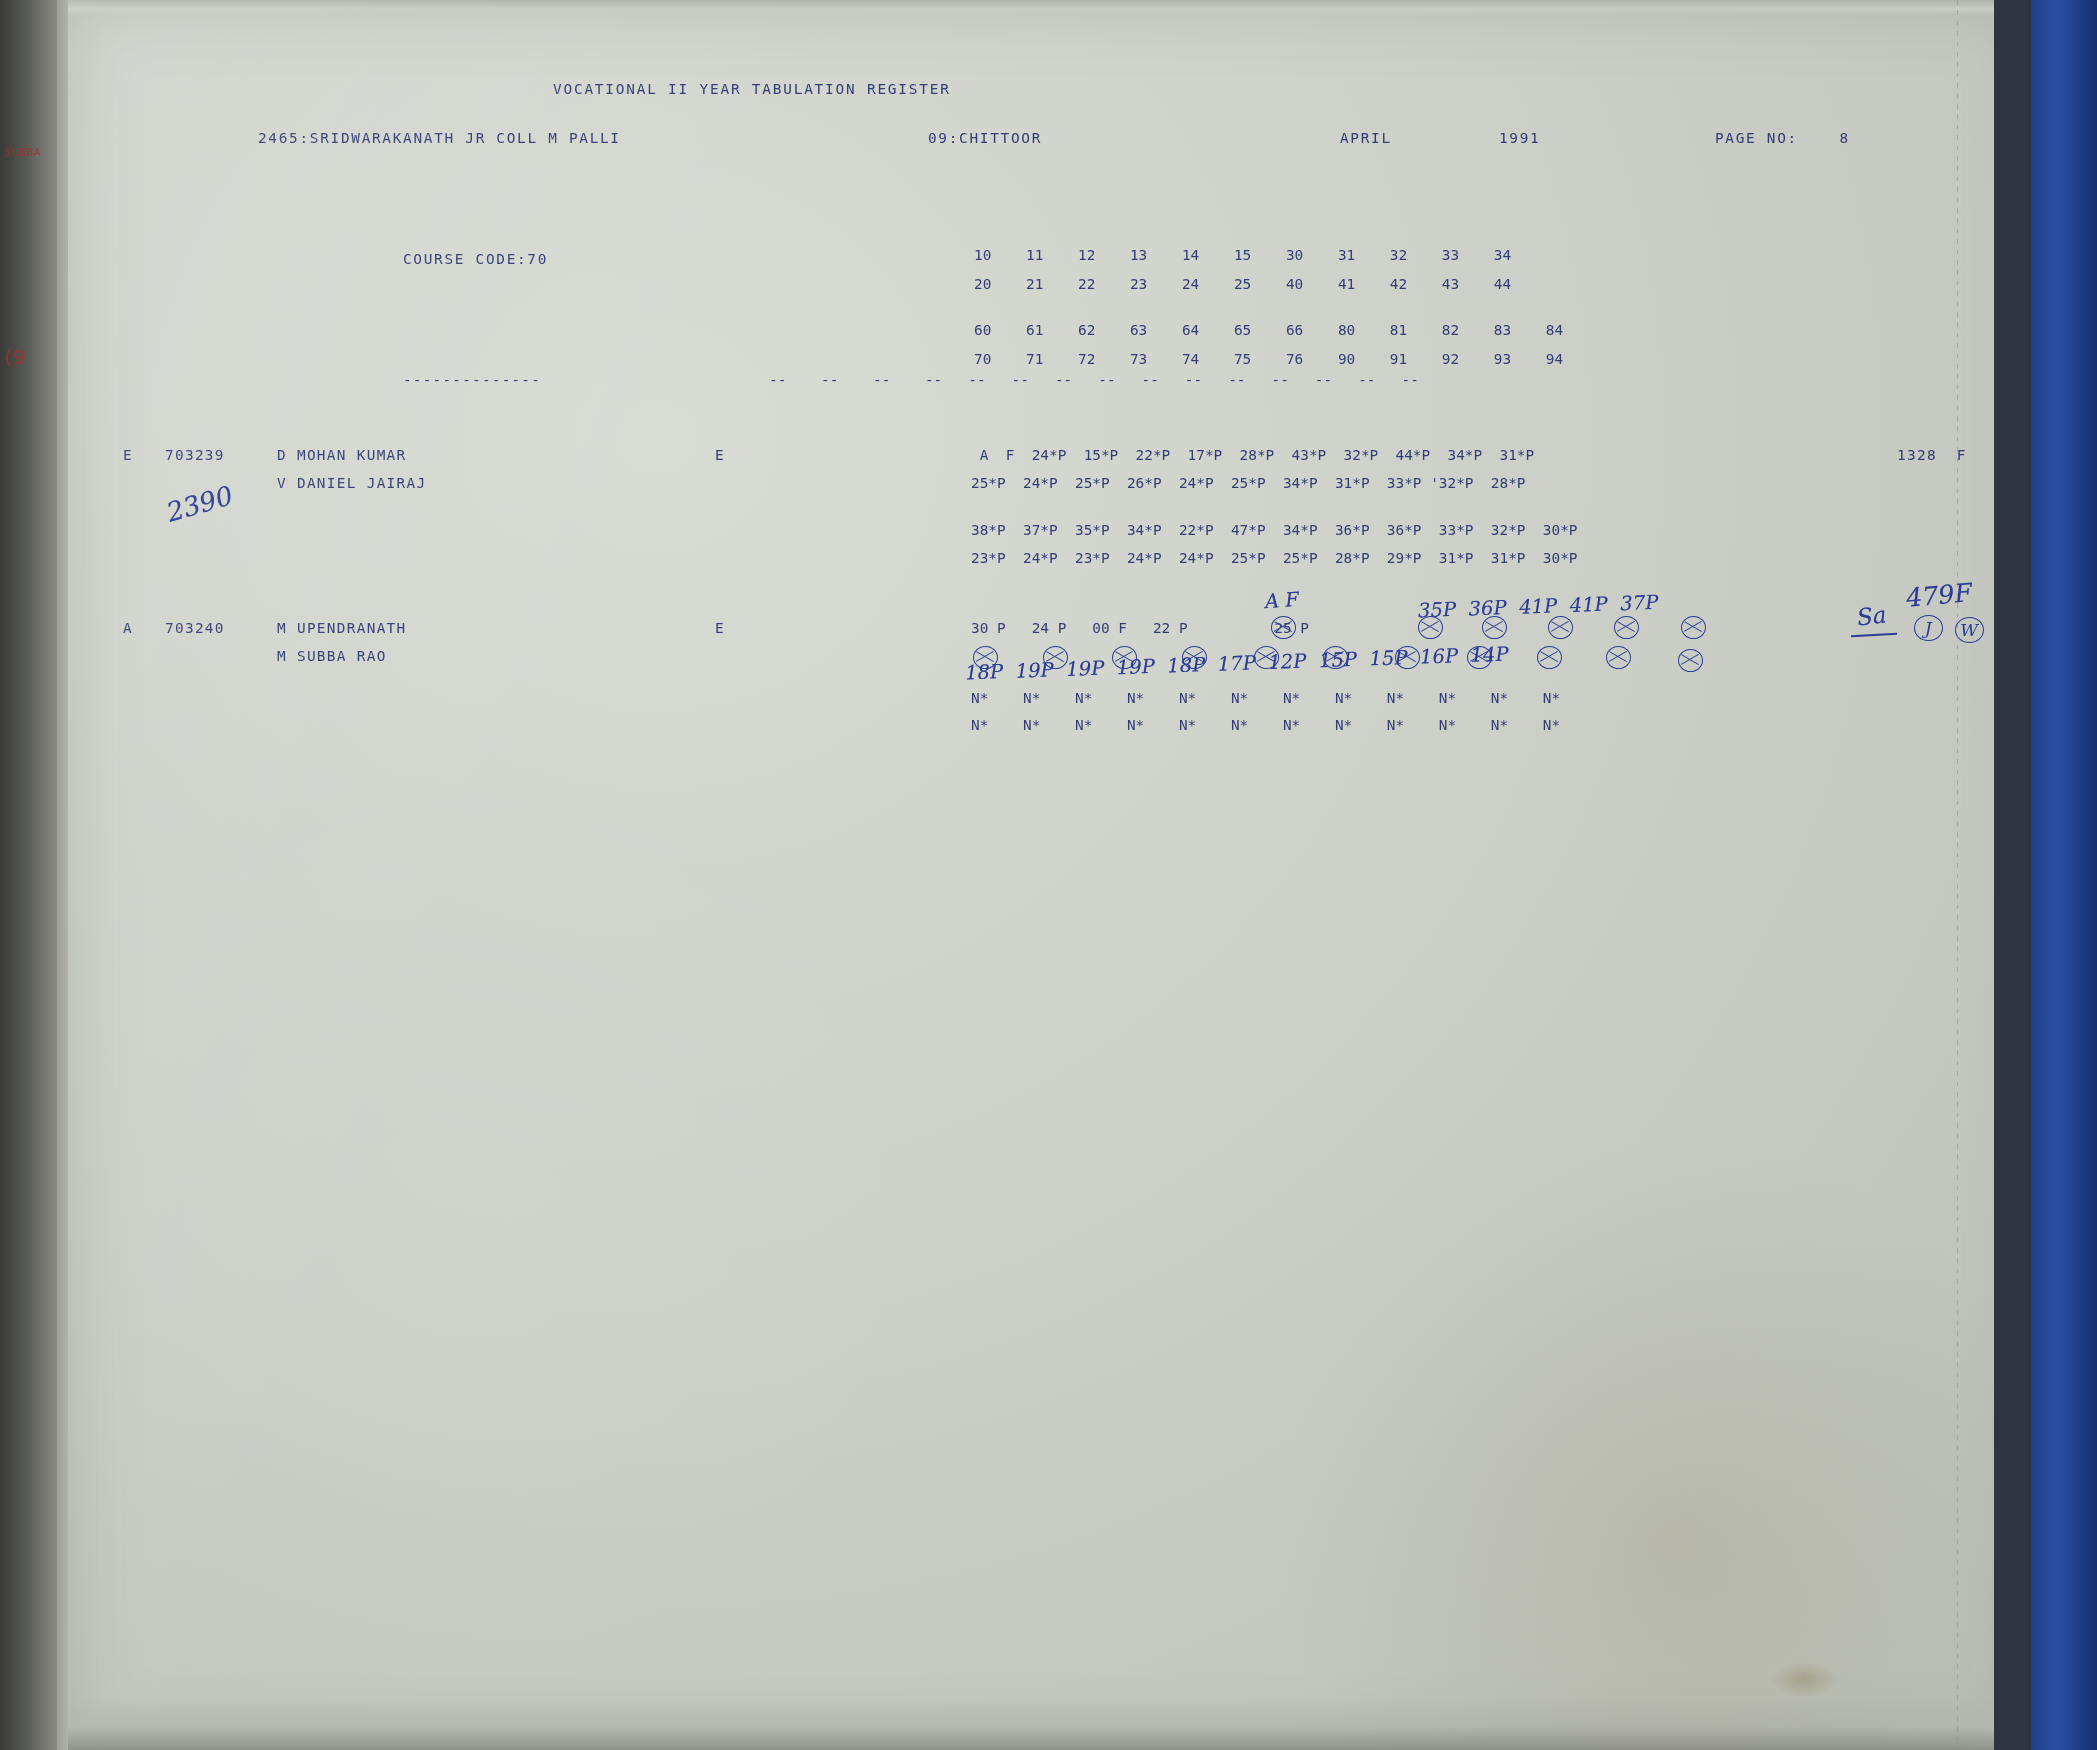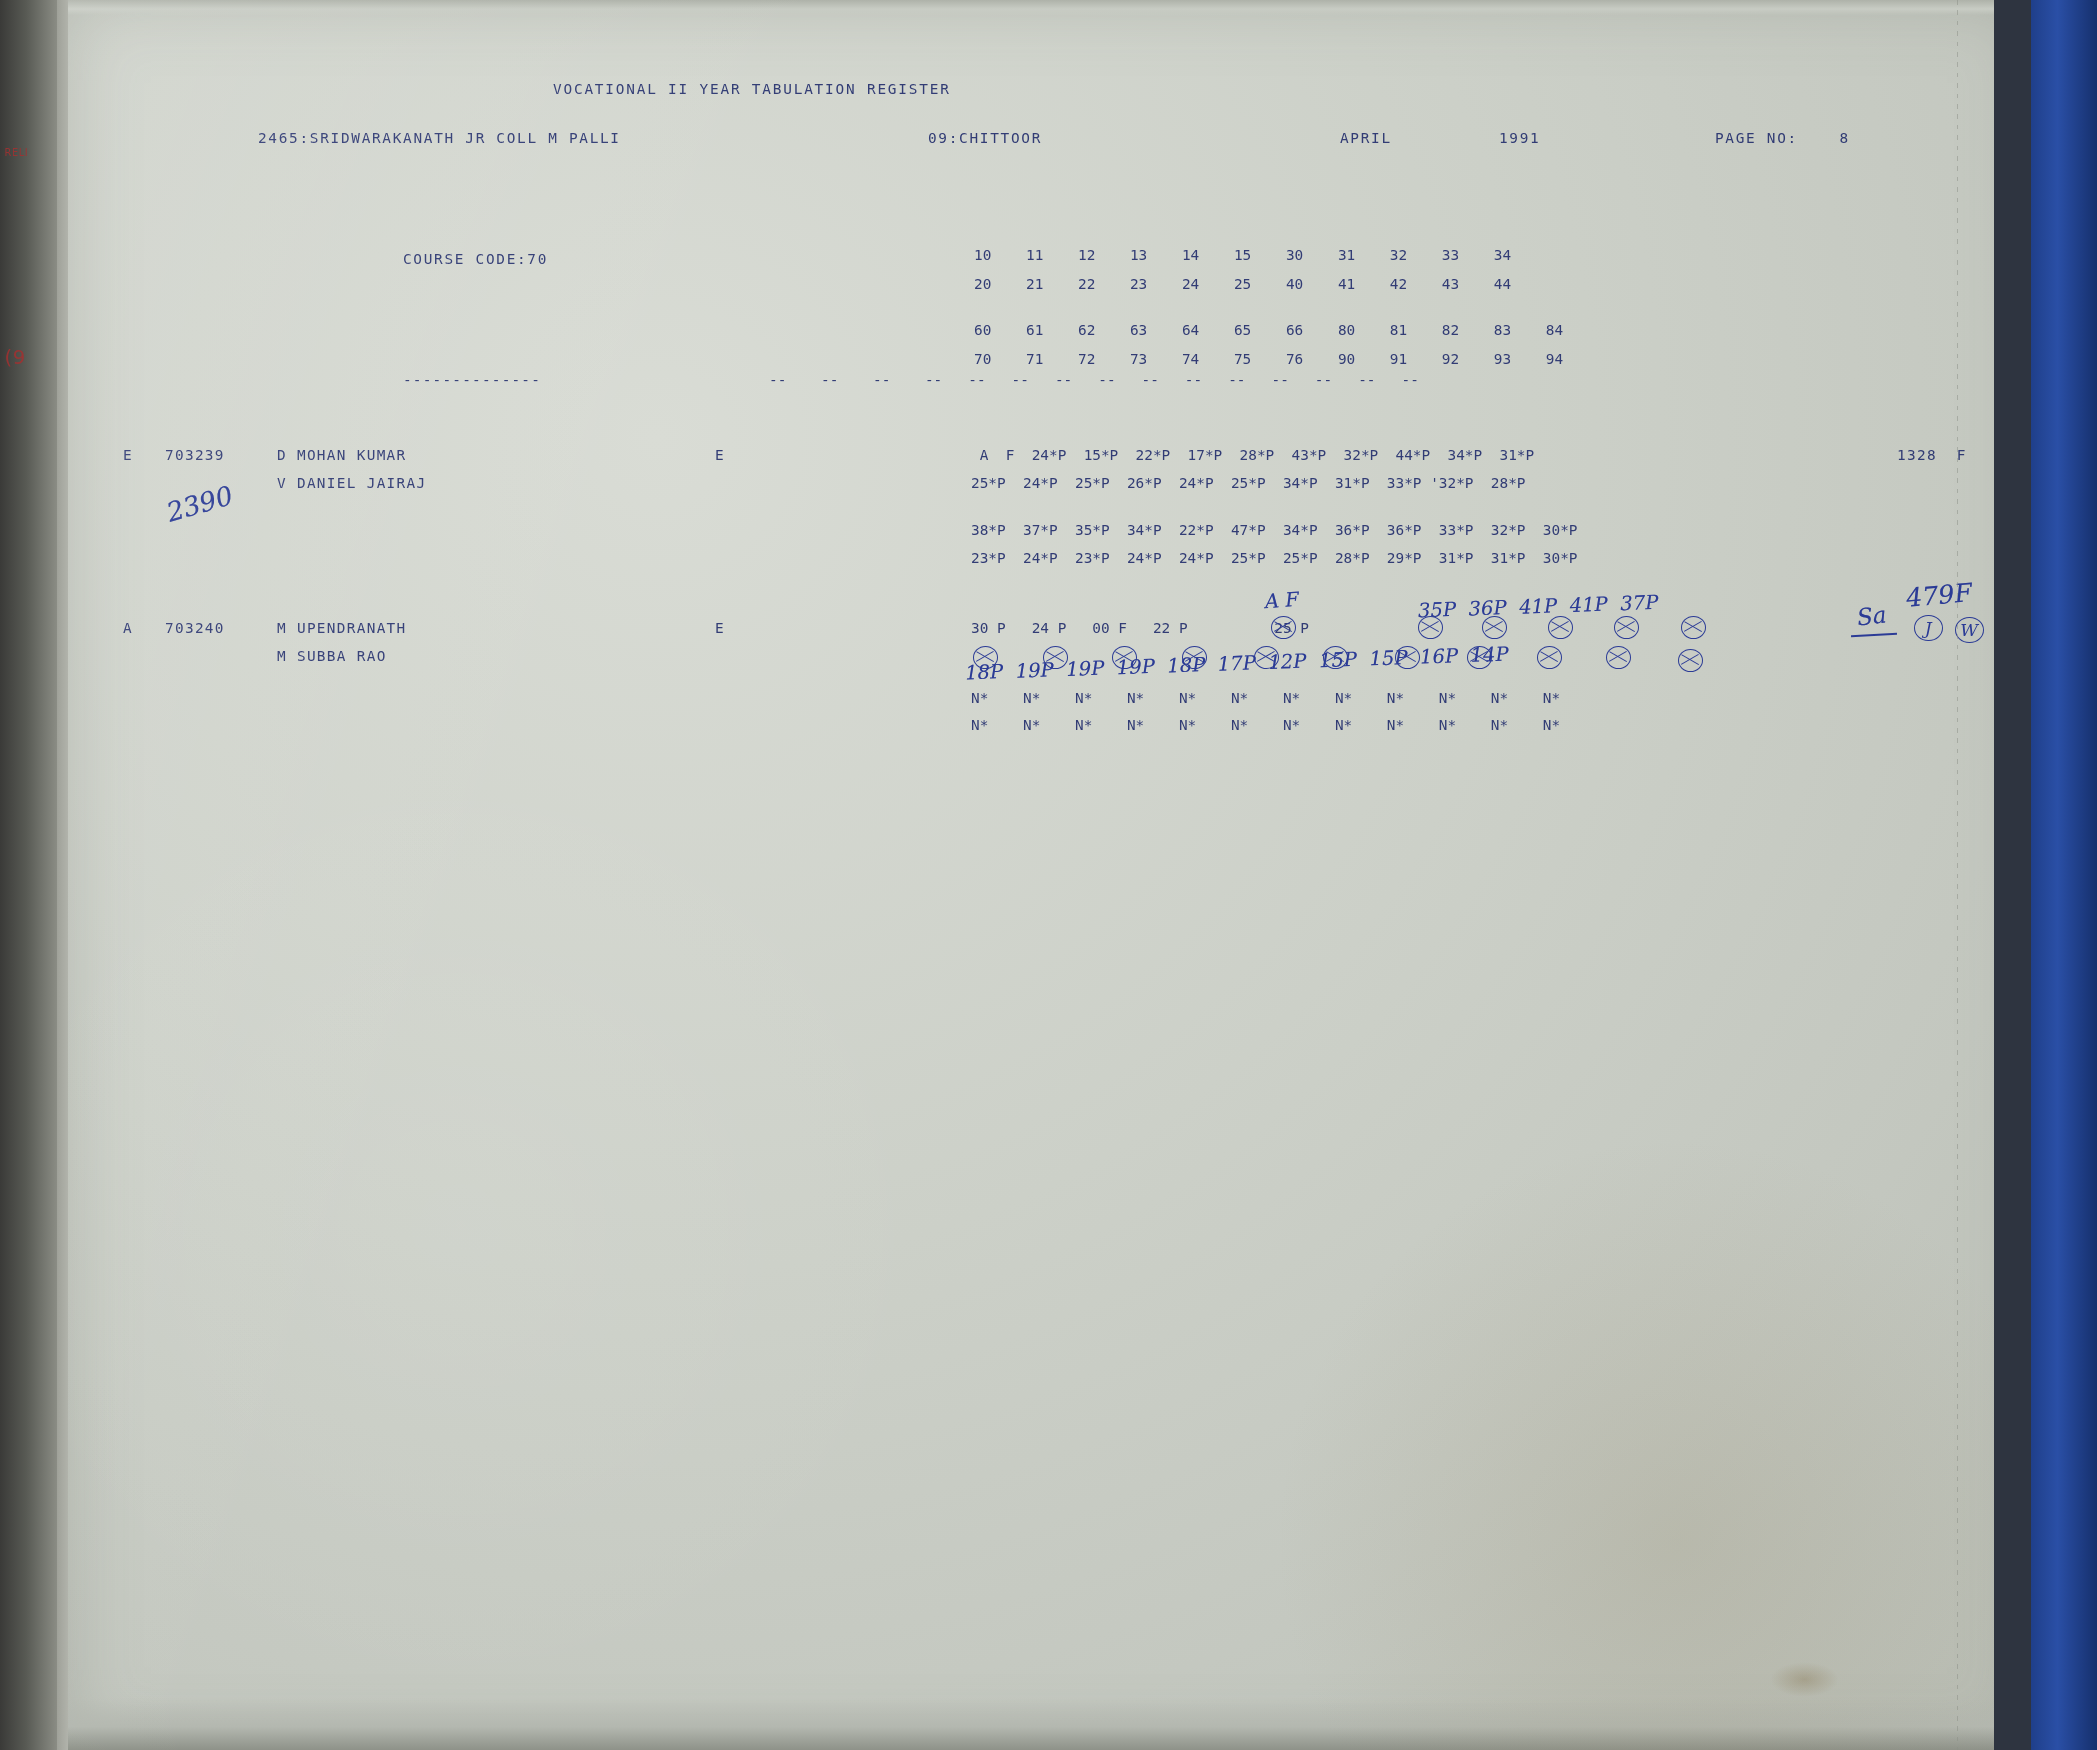--- a/index.html
+++ b/index.html
@@ -208,21 +208,21 @@
     border-radius:50%;
   }
 </style>
 </head>
 <body>
 
 <div class="scan">
 
   <div class="binding-left"></div>
   <div class="binding-left2"></div>
-  <div class="red-mark" style="top:147px;">RELI</div>
+  <div class="red-mark" style="top:147px;">SUBBA</div>
   <div class="red-mark" style="top:346px; font-size:19.6px;">(9</div>
 
   <div class="paper">
     <div class="fold-top"></div>
     <div class="fold-bottom"></div>
 
     <div class="print title">VOCATIONAL II YEAR TABULATION REGISTER</div>
     <div class="print coll">2465:SRIDWARAKANATH JR COLL M PALLI</div>
     <div class="print district">09:CHITTOOR</div>
     <div class="print month">APRIL</div>

